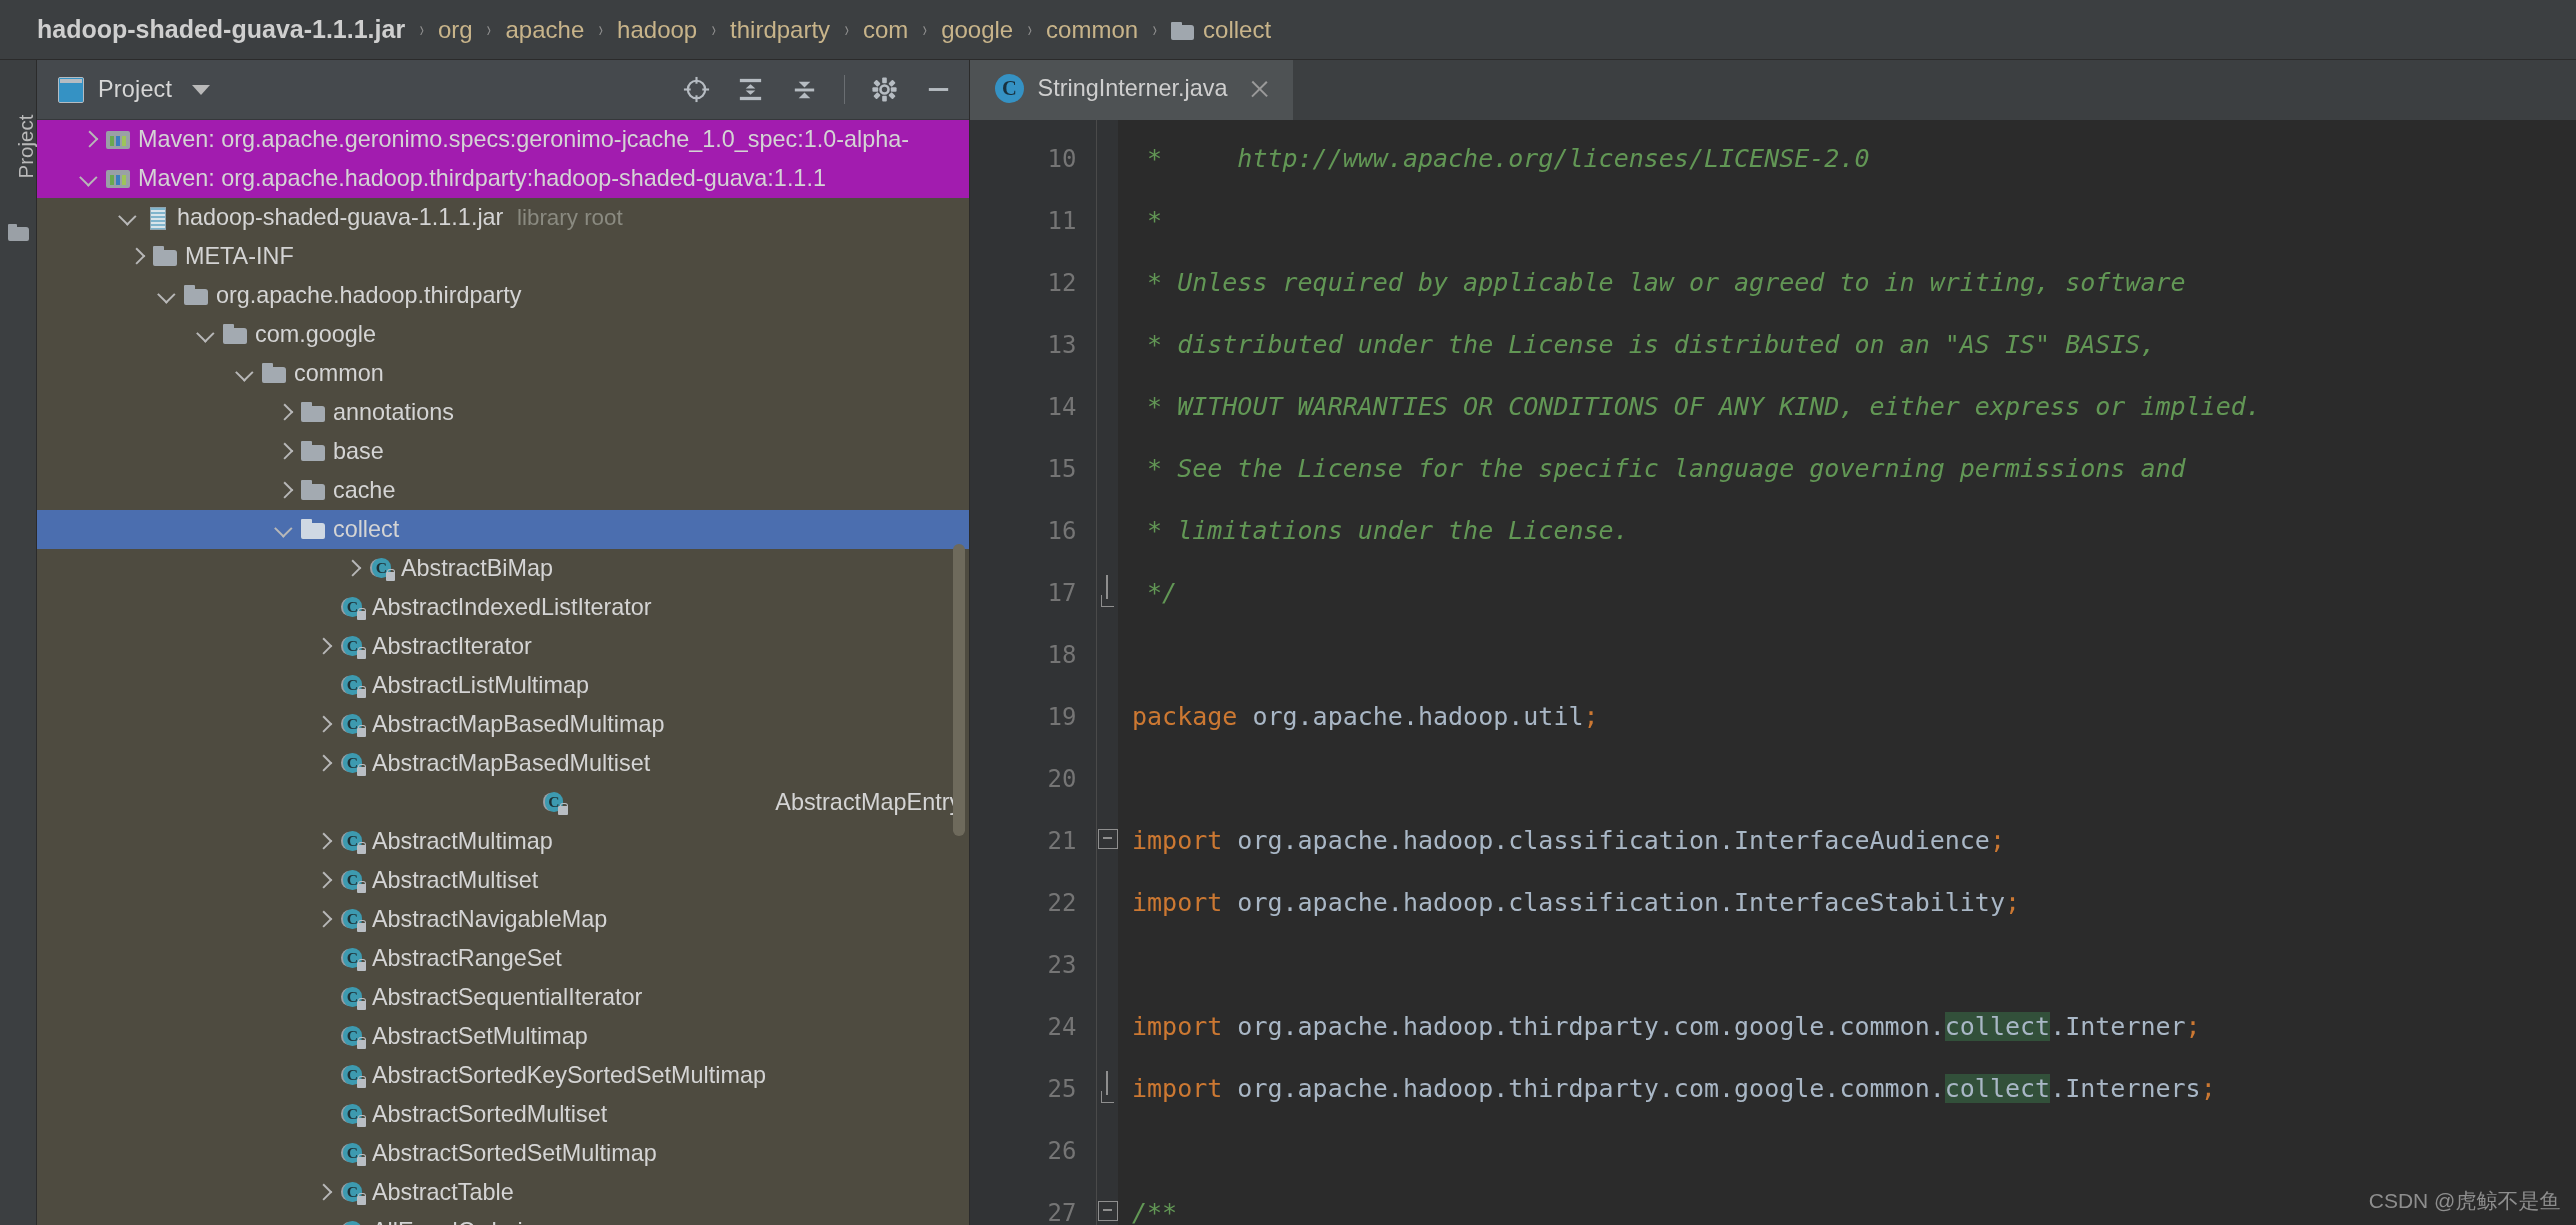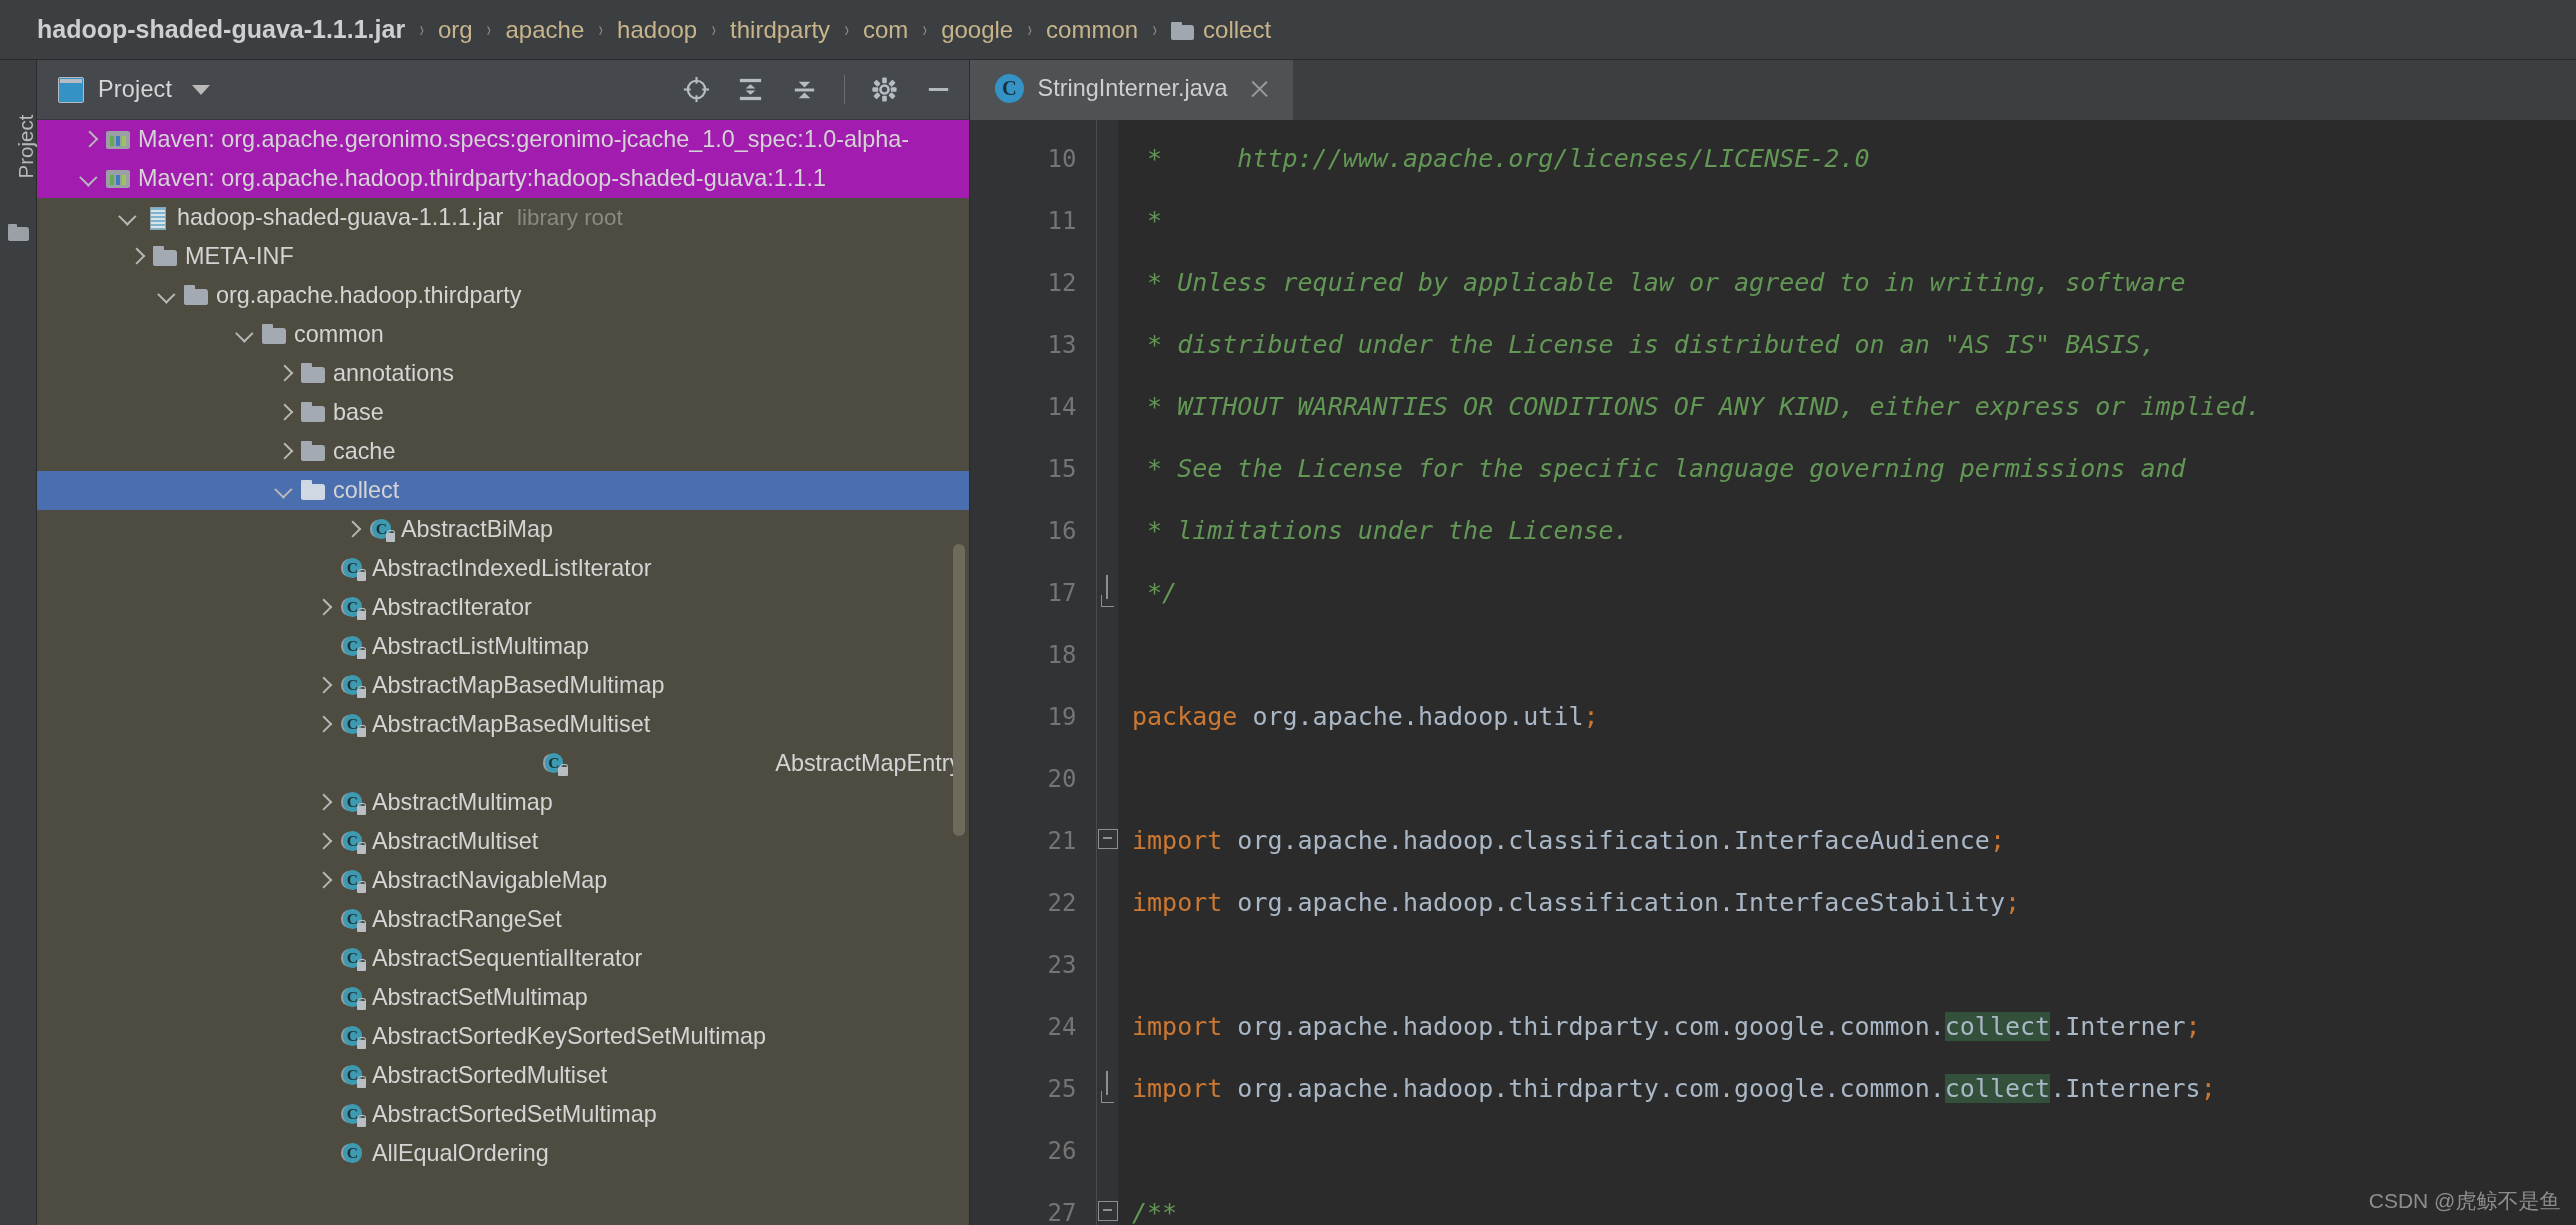--- a/index.html
+++ b/index.html
@@ -509,20 +509,25 @@
         <div class="tree-row" style="padding-left: 88px;">
           <span class="chevron right"></span>
           <span class="ico ico-folder"></span>
           <span class="tree-label">META-INF</span>
         </div>
         <div class="tree-row" style="padding-left: 119px;">
           <span class="chevron down"></span>
           <span class="ico ico-folder"></span>
           <span class="tree-label">org.apache.hadoop.thirdparty</span>
         </div>
+        <div class="tree-row" style="padding-left: 158px;">
+          <span class="chevron down"></span>
+          <span class="ico ico-folder"></span>
+          <span class="tree-label">com.google</span>
+        </div>
         <div class="tree-row" style="padding-left: 197px;">
           <span class="chevron down"></span>
           <span class="ico ico-folder"></span>
           <span class="tree-label">common</span>
         </div>
         <div class="tree-row" style="padding-left: 236px;">
           <span class="chevron right"></span>
           <span class="ico ico-folder"></span>
           <span class="tree-label">annotations</span>
         </div>
@@ -645,20 +650,27 @@
             <span class="lock"></span>
           </span>
           <span class="tree-label">AbstractSortedMultiset</span>
         </div>
         <div class="tree-row" style="padding-left: 275px;">
           <span class="chevron none"></span>
           <span class="ico ico-class">
             <span class="lock"></span>
           </span>
           <span class="tree-label">AbstractSortedSetMultimap</span>
+        </div>
+        <div class="tree-row" style="padding-left: 275px;">
+          <span class="chevron right"></span>
+          <span class="ico ico-class">
+            <span class="lock"></span>
+          </span>
+          <span class="tree-label">AbstractTable</span>
         </div>
         <div class="tree-row" style="padding-left: 275px;">
           <span class="chevron none"></span>
           <span class="ico ico-class"></span>
           <span class="tree-label">AllEqualOrdering</span>
         </div>
       </div>
     <div id="tree-scrollbar"></div>
   </div>
 

